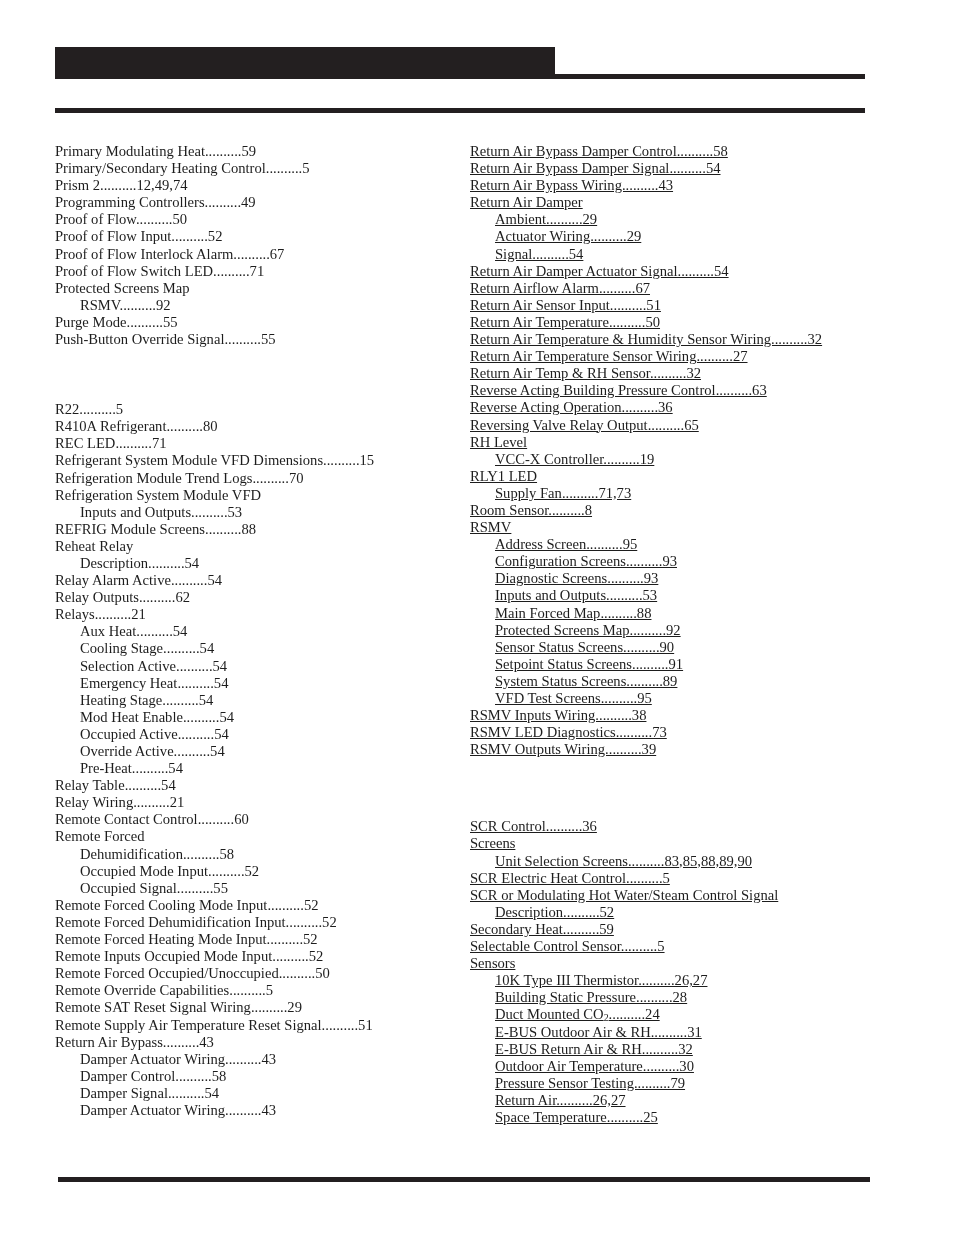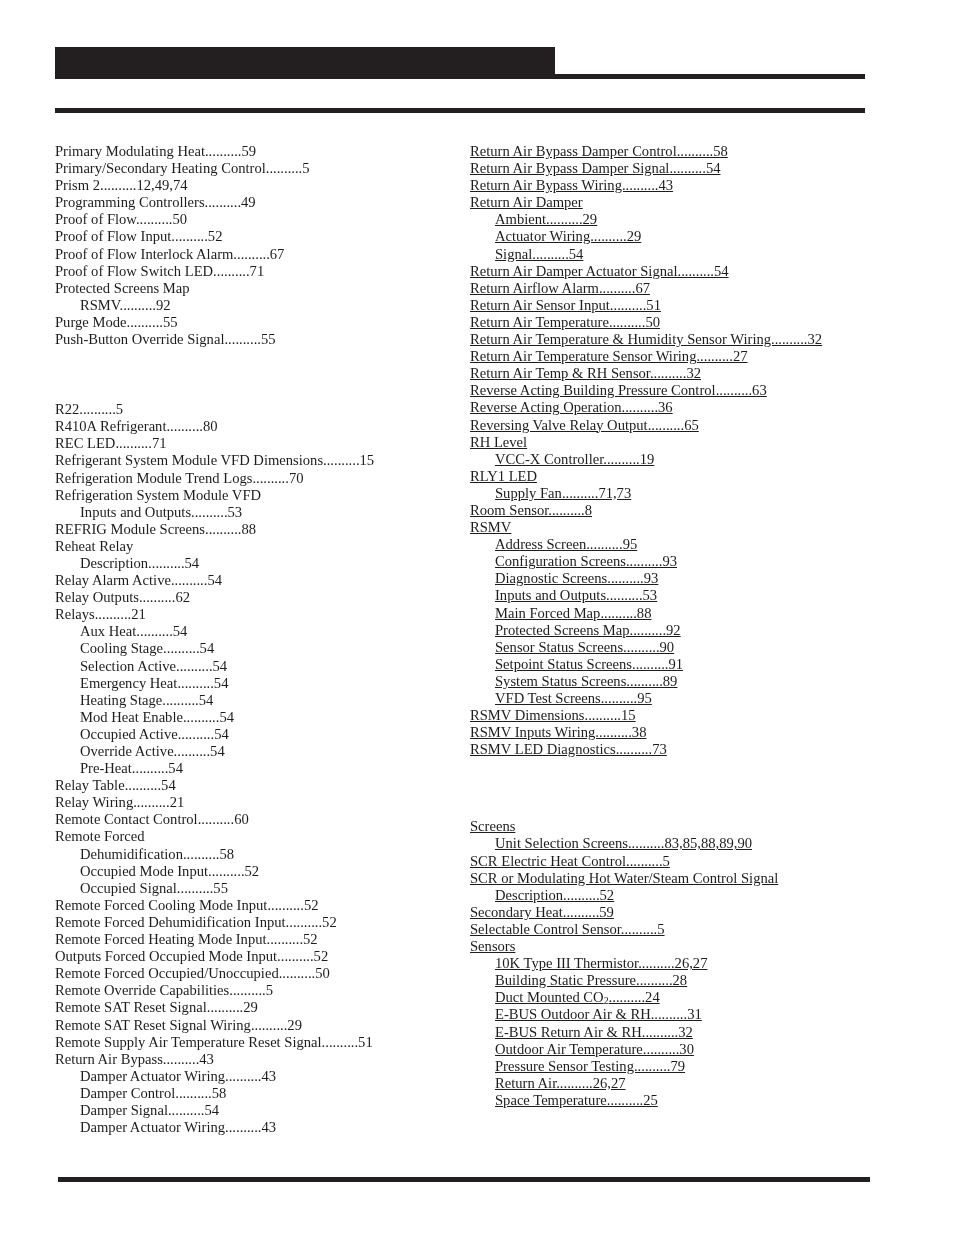--- a/index.html
+++ b/index.html
@@ -156,24 +156,23 @@
         <div class="entry lvl-0">Relay Table..........54</div>
         <div class="entry lvl-0">Relay Wiring..........21</div>
         <div class="entry lvl-0">Remote Contact Control..........60</div>
         <div class="entry lvl-0">Remote Forced</div>
         <div class="entry lvl-1">Dehumidification..........58</div>
         <div class="entry lvl-1">Occupied Mode Input..........52</div>
         <div class="entry lvl-1">Occupied Signal..........55</div>
         <div class="entry lvl-0">Remote Forced Cooling Mode Input..........52</div>
         <div class="entry lvl-0">Remote Forced Dehumidification Input..........52</div>
         <div class="entry lvl-0">Remote Forced Heating Mode Input..........52</div>
-        <div class="entry lvl-0">Outputs Forced Occupied Mode Input..........52</div>
+        <div class="entry lvl-0">Remote Inputs Occupied Mode Input..........52</div>
         <div class="entry lvl-0">Remote Forced Occupied/Unoccupied..........50</div>
         <div class="entry lvl-0">Remote Override Capabilities..........5</div>
-        <div class="entry lvl-0">Remote SAT Reset Signal..........29</div>
         <div class="entry lvl-0">Remote SAT Reset Signal Wiring..........29</div>
         <div class="entry lvl-0">Remote Supply Air Temperature Reset Signal..........51</div>
         <div class="entry lvl-0">Return Air Bypass..........43</div>
         <div class="entry lvl-1">Damper Actuator Wiring..........43</div>
         <div class="entry lvl-1">Damper Control..........58</div>
         <div class="entry lvl-1">Damper Signal..........54</div>
         <div class="entry lvl-1">Damper Actuator Wiring..........43</div>
       </div>
     <div class="col col-right" id="col-right">
         <div class="entry lvl-0">Return Air Bypass Damper Control..........58</div>
@@ -202,24 +201,25 @@
         <div class="entry lvl-1">Address Screen..........95</div>
         <div class="entry lvl-1">Configuration Screens..........93</div>
         <div class="entry lvl-1">Diagnostic Screens..........93</div>
         <div class="entry lvl-1">Inputs and Outputs..........53</div>
         <div class="entry lvl-1">Main Forced Map..........88</div>
         <div class="entry lvl-1">Protected Screens Map..........92</div>
         <div class="entry lvl-1">Sensor Status Screens..........90</div>
         <div class="entry lvl-1">Setpoint Status Screens..........91</div>
         <div class="entry lvl-1">System Status Screens..........89</div>
         <div class="entry lvl-1">VFD Test Screens..........95</div>
-        <div class="entry lvl-0">RSMV Dimensions..........15</div>
         <div class="entry lvl-0">RSMV Inputs Wiring..........38</div>
         <div class="entry lvl-0">RSMV LED Diagnostics..........73</div>
+        <div class="entry lvl-0">RSMV Outputs Wiring..........39</div>
         <div class="section-gap-r"></div>
+        <div class="entry lvl-0">SCR Control..........36</div>
         <div class="entry lvl-0">Screens</div>
         <div class="entry lvl-1">Unit Selection Screens..........83,85,88,89,90</div>
         <div class="entry lvl-0">SCR Electric Heat Control..........5</div>
         <div class="entry lvl-0">SCR or Modulating Hot Water/Steam Control Signal</div>
         <div class="entry lvl-1">Description..........52</div>
         <div class="entry lvl-0">Secondary Heat..........59</div>
         <div class="entry lvl-0">Selectable Control Sensor..........5</div>
         <div class="entry lvl-0">Sensors</div>
         <div class="entry lvl-1">10K Type III Thermistor..........26,27</div>
         <div class="entry lvl-1">Building Static Pressure..........28</div>

